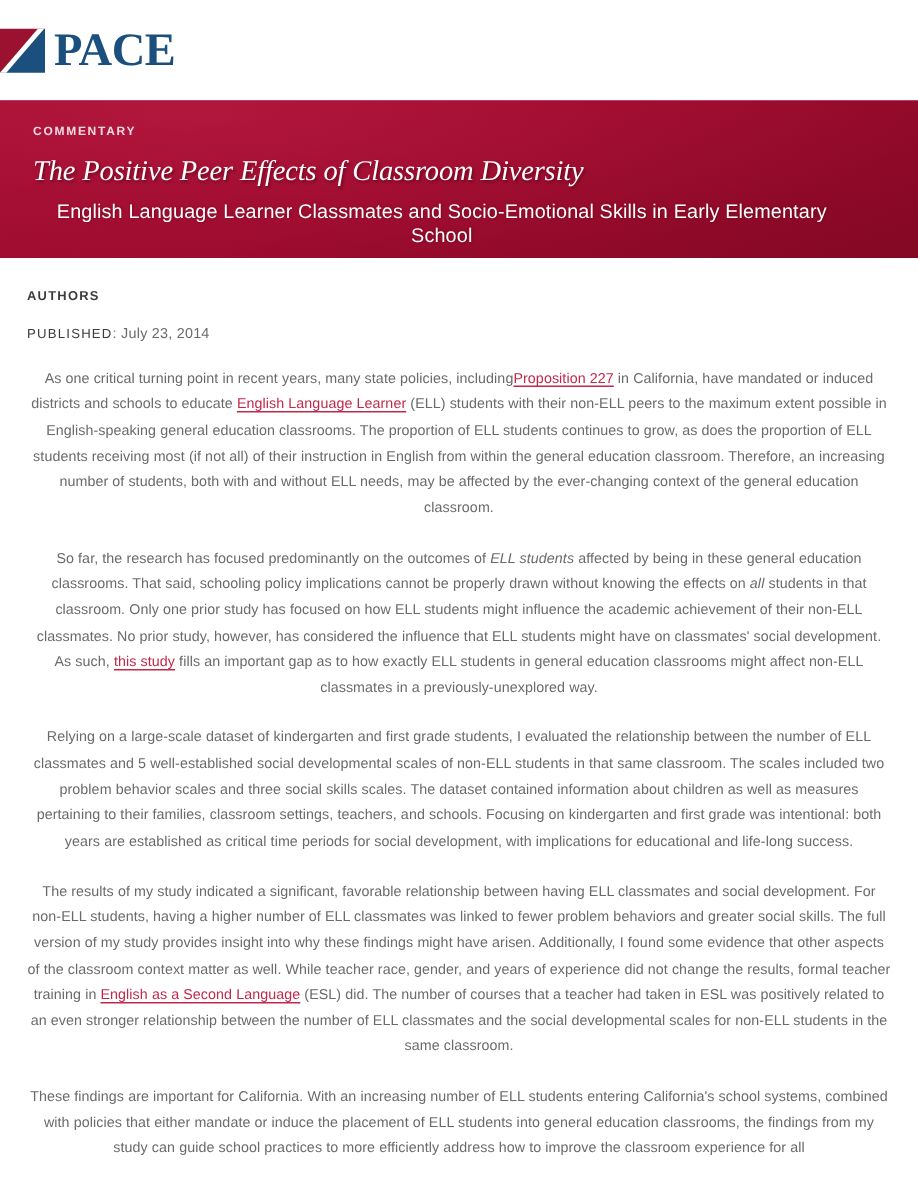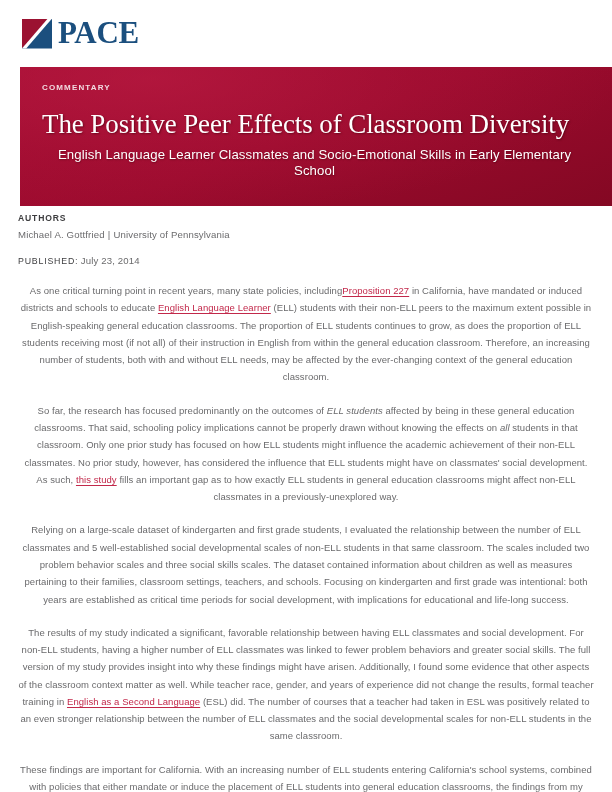--- a/index.html
+++ b/index.html
@@ -12,21 +12,20 @@
     height: 792px;
     overflow: hidden;
     font-family: "Liberation Sans", sans-serif;
     color: #58585a;
     -webkit-font-smoothing: antialiased;
   }
 
   
   .logo-bar {
     height: 67px;
-    padding-left: 22px;
     display: flex;
     align-items: center;
     background: #ffffff;
   }
   .logo {
     display: flex;
     align-items: center;
     gap: 6px;
   }
   .logo-mark {
@@ -59,64 +58,64 @@
     font-size: 31px;
     font-weight: bold;
     color: #1b4f7e;
     letter-spacing: -0.3px;
     line-height: 1;
     padding-bottom: 2px;
   }
 
   
   .hero {
-    height: 139px;
+    height: 105px;
     box-sizing: border-box;
     padding: 16px 22px 0 22px;
     background: #9e0b2f;
     background-image:
       radial-gradient(ellipse 120% 150% at 22% 8%, rgba(190,30,70,0.55) 0%, rgba(190,30,70,0.16) 38%, rgba(0,0,0,0) 66%),
       linear-gradient(160deg, #a50d33 0%, #9c0b2e 48%, #840823 100%);
     color: #ffffff;
     position: relative;
-    margin-left: 20px;
   }
   .kicker {
     font-size: 8px;
     font-weight: bold;
     letter-spacing: 1.15px;
     color: #f2dbe1;
     margin-bottom: 11px;
   }
   .hero-title {
     font-family: "Liberation Serif", "DejaVu Serif", serif;
-    font-size: 27px;
+    font-size: 19px;
     font-weight: normal;
     line-height: 1.06;
     letter-spacing: -0.1px;
     text-shadow: 1px 1px 2px rgba(60,0,12,0.55);
     margin-bottom: 8px;
     white-space: nowrap;
+    font-style: italic;
   }
   .hero-subtitle {
     font-size: 13.2px;
     font-weight: normal;
     line-height: 1.24;
     letter-spacing: 0.1px;
     max-width: 545px;
     text-shadow: 0.5px 0.5px 1.5px rgba(60,0,12,0.45);
     text-align: center;
   }
 
   
   .content {
     padding: 0 18px;
   }
   .meta {
-    padding-top: 7px;
+    padding-top: 20px;
   }
   .meta-heading {
     font-size: 8.6px;
     font-weight: bold;
     letter-spacing: 0.85px;
     color: #3d3d3f;
     margin-bottom: 6px;
   }
   .meta-line {
     font-size: 9.6px;
@@ -176,23 +175,20 @@
 <div class="hero">
   <div class="kicker">COMMENTARY</div>
   <h1 class="hero-title">The Positive Peer Effects of Classroom Diversity</h1>
   <div class="hero-subtitle">English Language Learner Classmates and Socio-Emotional Skills in Early Elementary School</div>
 </div>
 
 <div class="content">
 
   <div class="meta">
     <div class="meta-heading">AUTHORS</div>
-    <div class="meta-line">
-      <span>Michael A. Gottfried</span><span class="meta-sep">|</span><span>University of Pennsylvania</span>
-    </div>
     <div class="published">
       <b>PUBLISHED</b><span>: July 23, 2014</span>
     </div>
   </div>
 
   <div class="body-copy">
 
     <p><span>As one critical turning point in recent years, many state policies, including</span><a class="lnk" href="#">Proposition 227</a><span> in California, have mandated or induced districts and schools to educate </span><a class="lnk" href="#">English Language Learner</a><span> (ELL) students with their non-ELL peers to the maximum extent possible in English-speaking general education classrooms. The proportion of ELL students continues to grow, as does the proportion of ELL students receiving most (if not all) of their instruction in English from within the general education classroom. Therefore, an increasing number of students, both with and without ELL needs, may be affected by the ever-changing context of the general education classroom.</span></p>
 
     <p><span>So far, the research has focused predominantly on the outcomes of </span><span class="ital">ELL students</span><span> affected by being in these general education classrooms. That said, schooling policy implications cannot be properly drawn without knowing the effects on </span><span class="ital">all</span><span> students in that classroom. Only one prior study has focused on how ELL students might influence the academic achievement of their non-ELL classmates. No prior study, however, has considered the influence that ELL students might have on classmates' social development. As such, </span><a class="lnk" href="#">this study</a><span> fills an important gap as to how exactly ELL students in general education classrooms might affect non-ELL classmates in a previously-unexplored way.</span></p>

